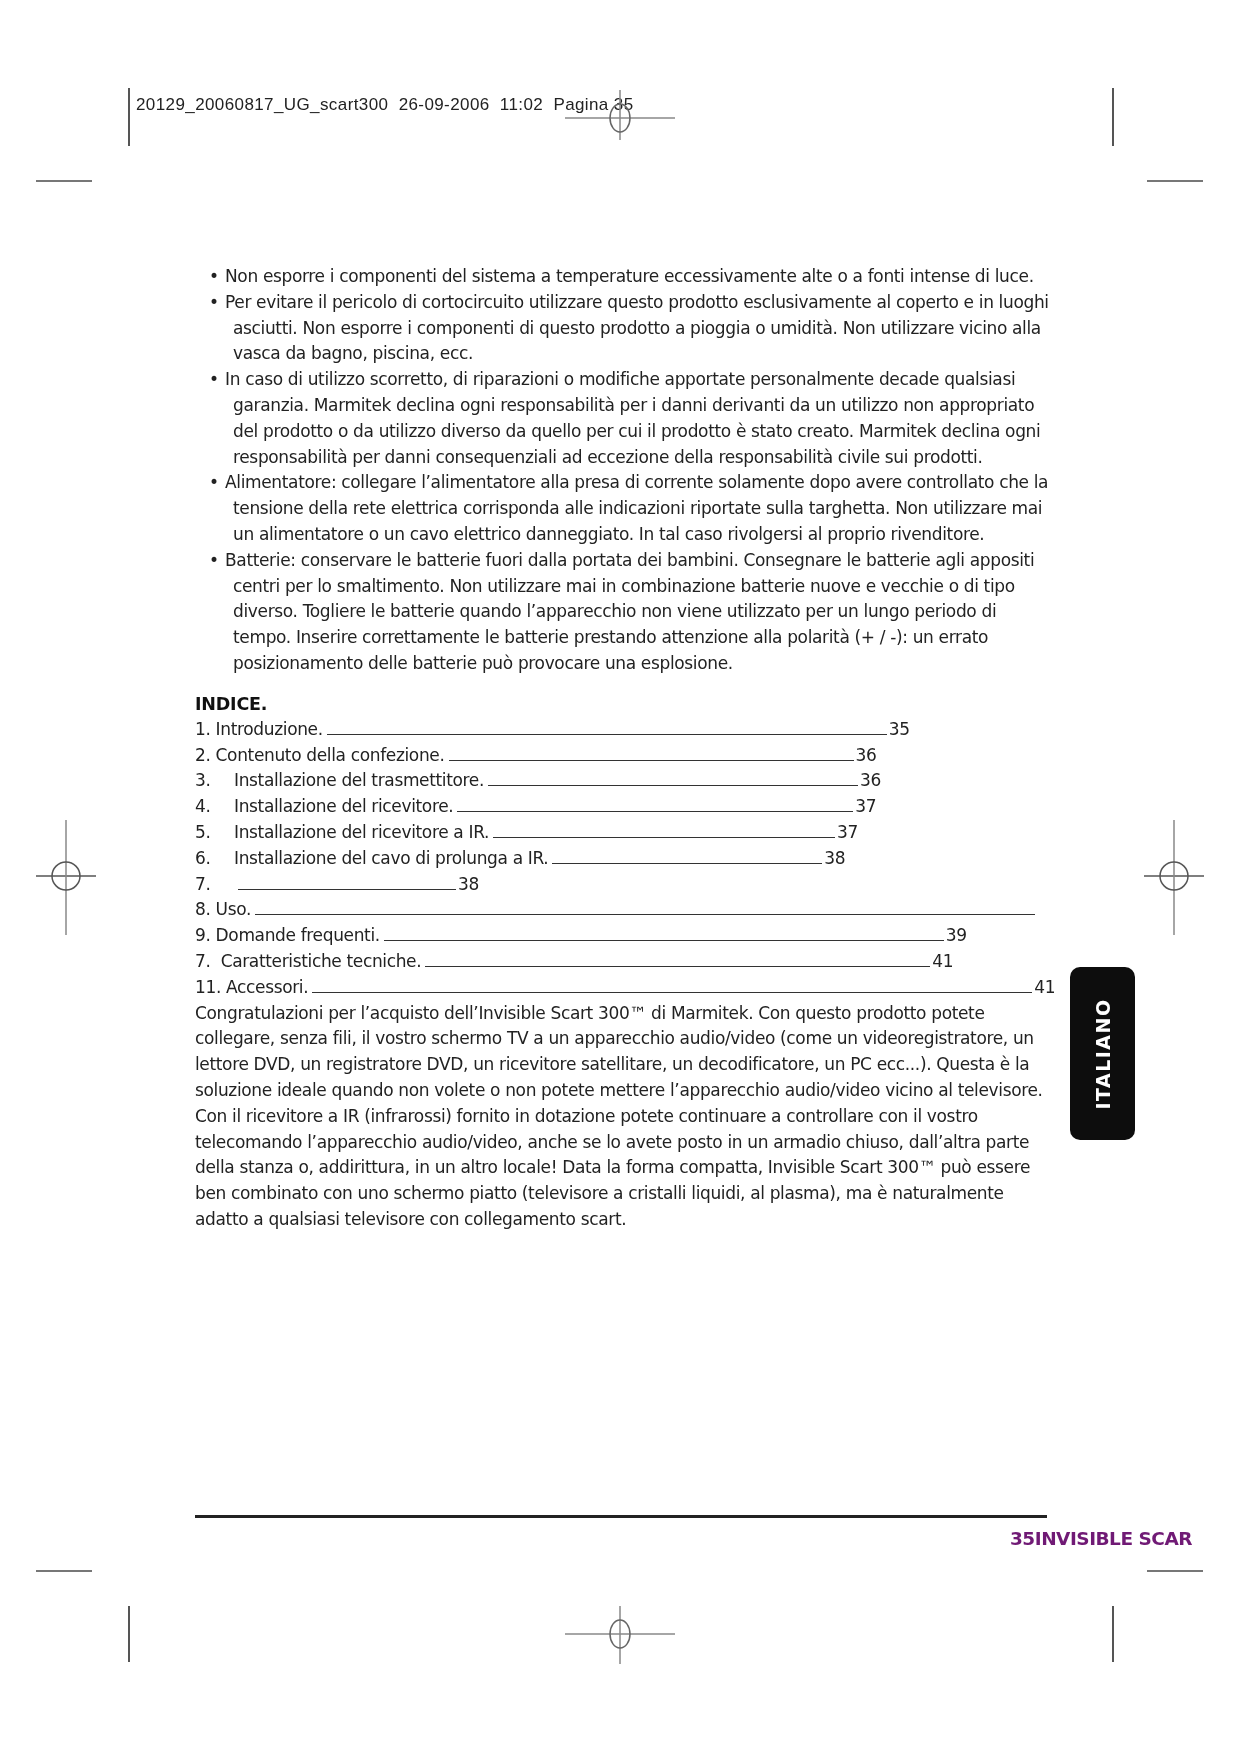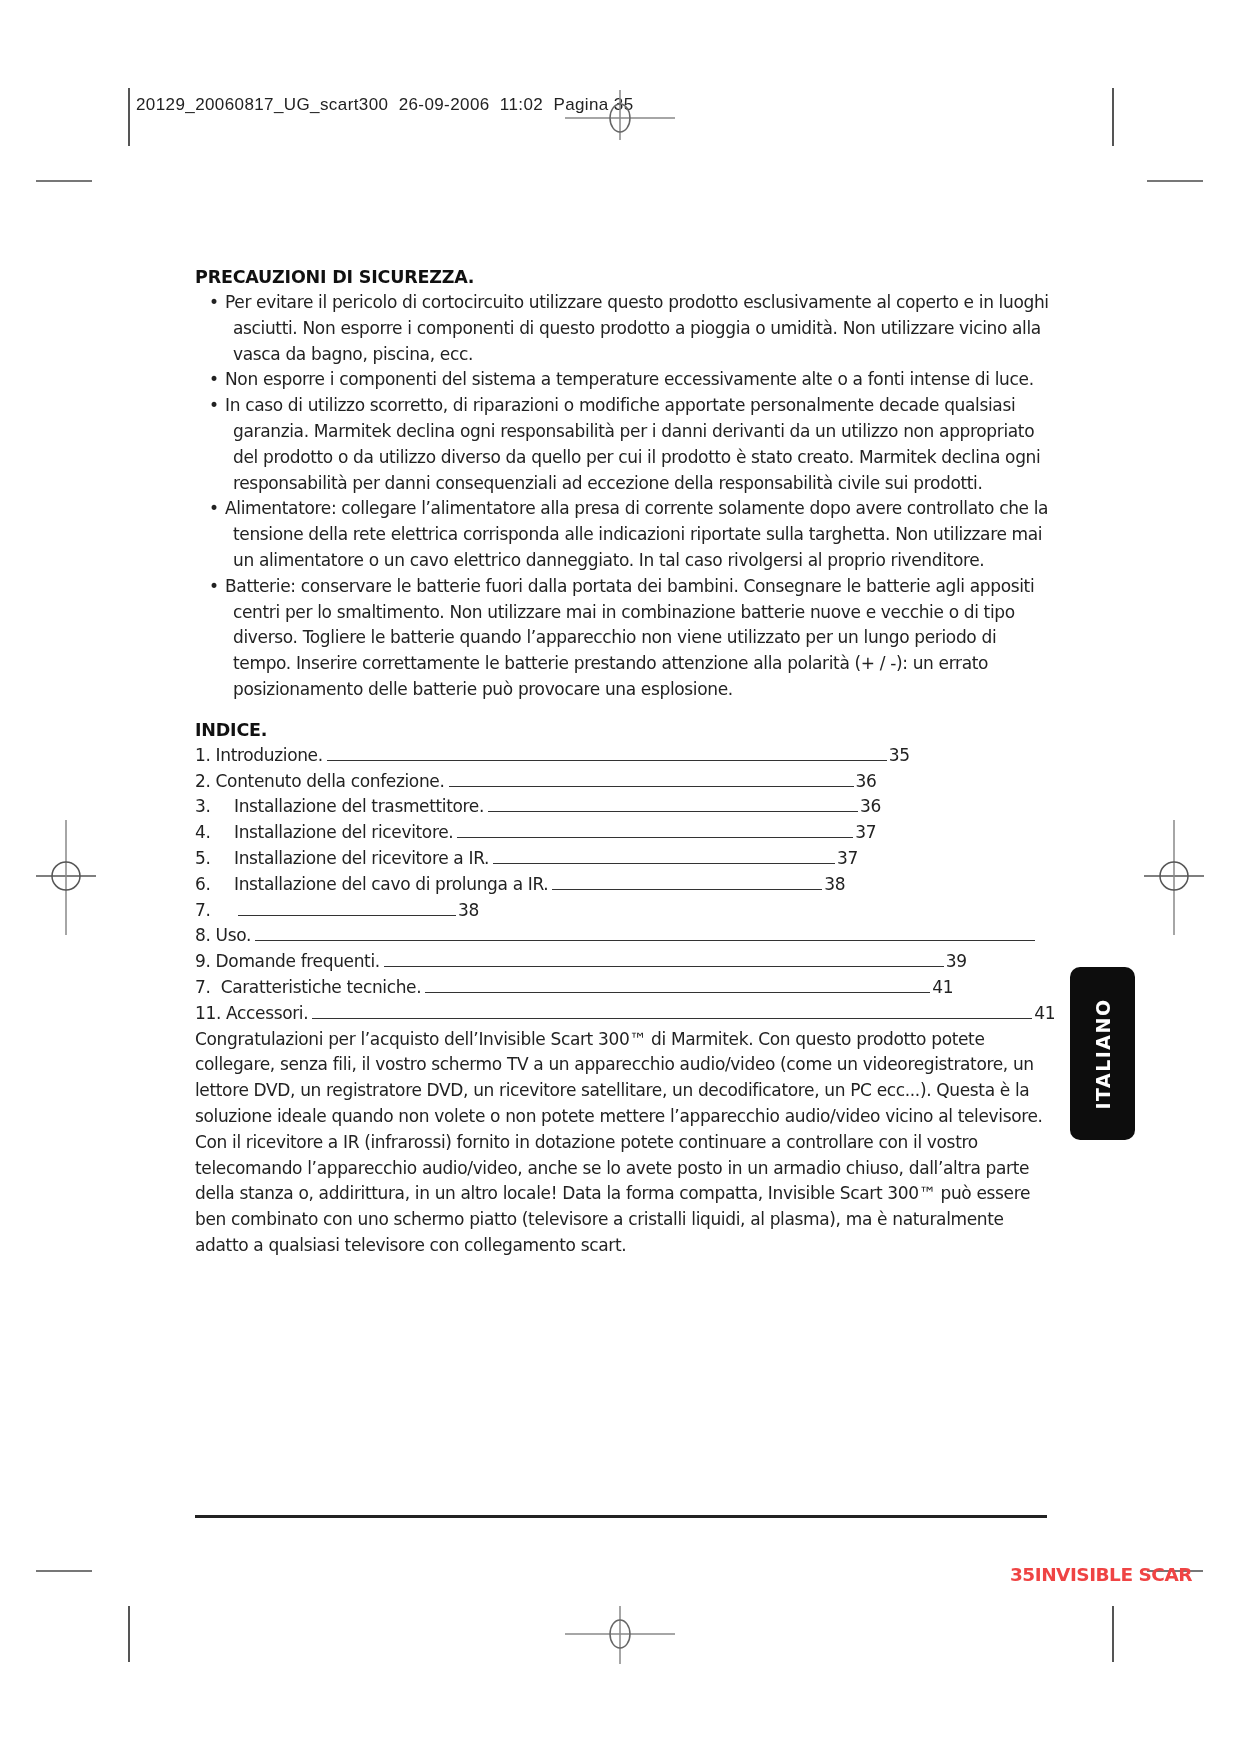--- a/index.html
+++ b/index.html
@@ -42,22 +42,21 @@
   .toc .fill { flex: none; border-bottom: 1.5px solid #333; height: 16px; margin: 0 2px 0 4px; }
   .toc .page { display: inline-block; }
   .intro-title { margin-top: 24px; }
   .intro p { margin: 0; }
   .footer-rule {
     position: absolute; left: 195px; top: 1515px; width: 852px; height: 3px; background: #222;
   }
   .footer-text {
     position: absolute; left: 1010px; top: 1528px; width: 231px; overflow: hidden; white-space: nowrap;
     font-family: "DejaVu Sans", sans-serif; font-weight: bold; font-size: 18.5px; letter-spacing: -0.5px;
-    color: #ef4444;
-    margin-top: 36px;
+    color: #701a75;
   }
   .tab {
     position: absolute; left: 1070px; top: 967px; width: 65px; height: 173px;
     background: #0d0d0d; border-radius: 10px;
     display: flex; align-items: center; justify-content: center;
   }
   .tab span {
     transform: rotate(-90deg); color: #fff; font-weight: bold;
     font-family: "DejaVu Sans", sans-serif; font-size: 19px; letter-spacing: 1.5px; white-space: nowrap;
   }
@@ -91,24 +90,23 @@
   <line x1="30" y1="0" x2="30" y2="115" stroke="#888" stroke-width="1.5"></line>
   <circle cx="30" cy="56" r="14" fill="none" stroke="#555" stroke-width="1.5"></circle>
 </svg>
 <svg class="reg" style="left:565px; top:1606px;" width="110" height="58">
   <line x1="0" y1="28" x2="110" y2="28" stroke="#888" stroke-width="1.5"></line>
   <line x1="55" y1="0" x2="55" y2="58" stroke="#888" stroke-width="1.5"></line>
   <ellipse cx="55" cy="28" rx="10" ry="14" fill="none" stroke="#666" stroke-width="1.5"></ellipse>
 </svg>
 
 <div class="content">
-  <h2>PRECAUZIONI DI SICUREZZA.</h2>
   <ul class="bullets">
+    <li><span class="dot">•</span><span>Non esporre i componenti del sistema a temperature eccessivamente alte o a fonti intense di luce.</span></li>
     <li><span class="dot">•</span><span>Per evitare il pericolo di cortocircuito utilizzare questo prodotto esclusivamente al coperto e in luoghi asciutti. Non esporre i componenti di questo prodotto a pioggia o umidità. Non utilizzare vicino alla vasca da bagno, piscina, ecc.</span></li>
-    <li><span class="dot">•</span><span>Non esporre i componenti del sistema a temperature eccessivamente alte o a fonti intense di luce.</span></li>
     <li><span class="dot">•</span><span>In caso di utilizzo scorretto, di riparazioni o modifiche apportate personalmente decade qualsiasi garanzia. Marmitek declina ogni responsabilità per i danni derivanti da un utilizzo non appropriato del prodotto o da utilizzo diverso da quello per cui il prodotto è stato creato. Marmitek declina ogni responsabilità per danni consequenziali ad eccezione della responsabilità civile sui prodotti.</span></li>
     <li><span class="dot">•</span><span>Alimentatore: collegare l’alimentatore alla presa di corrente solamente dopo avere controllato che la tensione della rete elettrica corrisponda alle indicazioni riportate sulla targhetta. Non utilizzare mai un alimentatore o un cavo elettrico danneggiato. In tal caso rivolgersi al proprio rivenditore.</span></li>
     <li><span class="dot">•</span><span>Batterie: conservare le batterie fuori dalla portata dei bambini. Consegnare le batterie agli appositi centri per lo smaltimento. Non utilizzare mai in combinazione batterie nuove e vecchie o di tipo diverso. Togliere le batterie quando l’apparecchio non viene utilizzato per un lungo periodo di tempo. Inserire correttamente le batterie prestando attenzione alla polarità (+ / -): un errato posizionamento delle batterie può provocare una esplosione.</span></li>
   </ul>
 
   <h2 class="toc-title">INDICE.</h2>
   <ul class="toc">
     <li><span class="num">1.</span>&nbsp;<span>Introduzione.</span><span class="fill" style="width:560px"></span><span class="page">35</span></li>
     <li><span class="num">2.</span>&nbsp;<span>Contenuto della confezione.</span><span class="fill" style="width:405px"></span><span class="page">36</span></li>
     <li>

